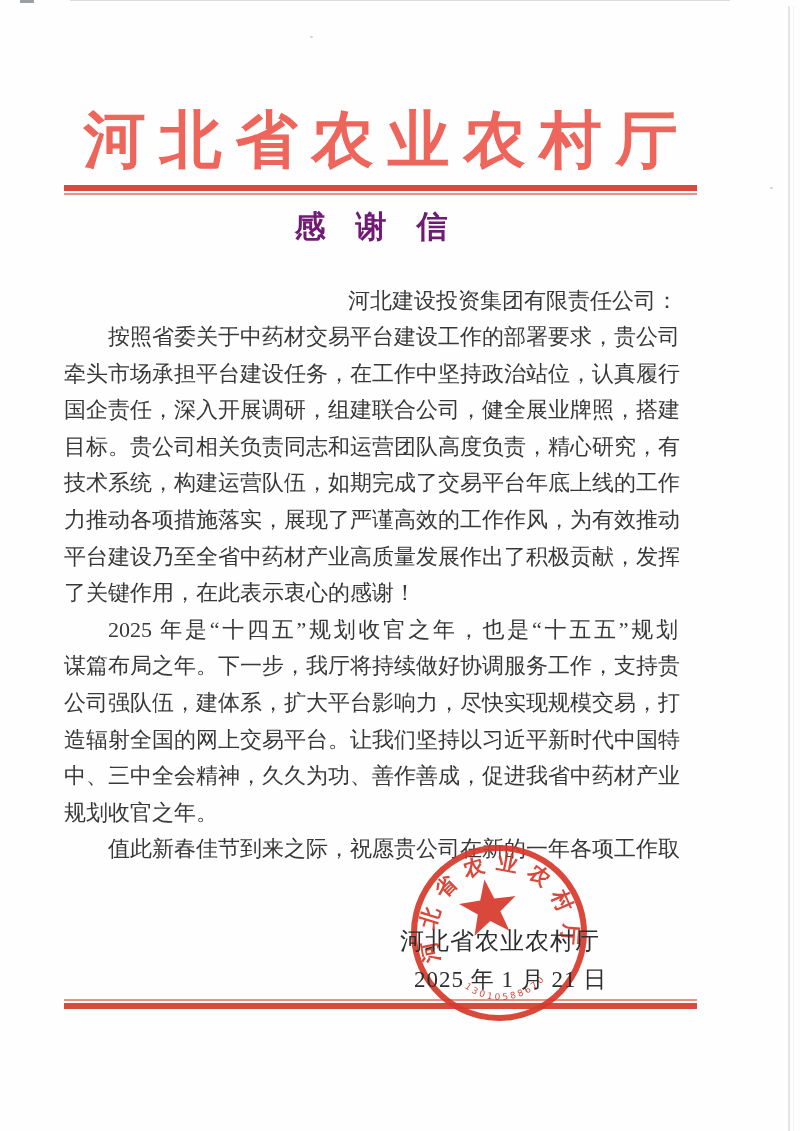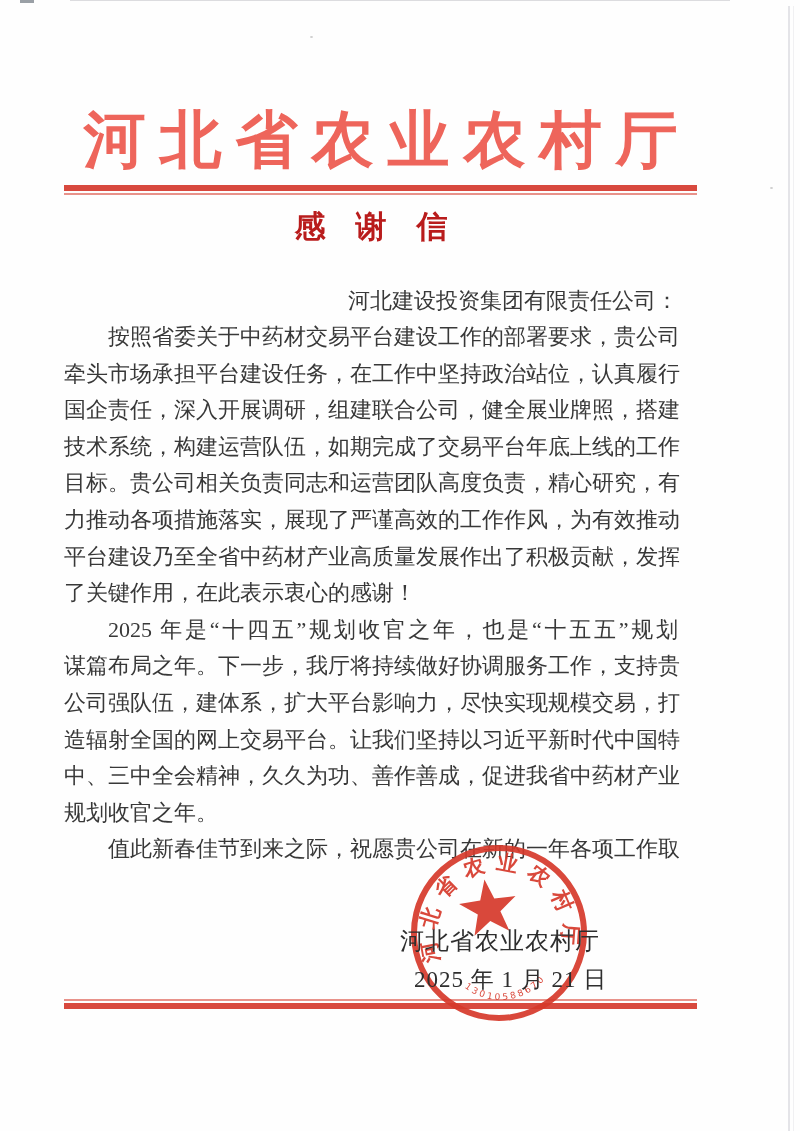--- a/index.html
+++ b/index.html
@@ -39,21 +39,21 @@
   
   .bottom-rule{position:absolute;left:64px;top:999px;width:633px;}
   .bottom-rule .thin{height:2px;background:var(--rule-red-light);}
   .bottom-rule .gap{height:2px;}
   .bottom-rule .thick{height:6px;background:var(--rule-red);}
 
   
   .letter-title{
     position:absolute;top:207px;left:64px;width:614px;height:40px;
     text-align:center;font-size:31px;line-height:40px;font-weight:bold;
-    letter-spacing:30px;text-indent:30px;color:#b91c1c;white-space:nowrap;
+    letter-spacing:30px;text-indent:30px;color:#701a75;white-space:nowrap;
   }
 
   
   .letter-body{
     position:absolute;top:282px;left:64px;width:614px;
     font-size:22px;color:var(--ink);
   }
   .salutation{height:37px;line-height:37px;text-align:right;}
   .bodyline{height:36.6px;line-height:36.6px;text-align:justify;text-align-last:justify;white-space:nowrap;}
   .bodyline.last{text-align-last:left;}
@@ -87,22 +87,22 @@
   </div>
 
   <div class="letter-title">感谢信</div>
 
   <div class="letter-body">
     <div class="salutation">河北建设投资集团有限责任公司：</div>
 
   <div class="bodyline indent">按照省委关于中药材交易平台建设工作的部署要求，贵公司</div>
       <div class="bodyline">牵头市场承担平台建设任务，在工作中坚持政治站位，认真履行</div>
       <div class="bodyline">国企责任，深入开展调研，组建联合公司，健全展业牌照，搭建</div>
+      <div class="bodyline">目标。贵公司相关负责同志和运营团队高度负责，精心研究，有</div>
       <div class="bodyline">技术系统，构建运营队伍，如期完成了交易平台年底上线的工作</div>
-      <div class="bodyline">目标。贵公司相关负责同志和运营团队高度负责，精心研究，有</div>
       <div class="bodyline">力推动各项措施落实，展现了严谨高效的工作作风，为有效推动</div>
       <div class="bodyline">平台建设乃至全省中药材产业高质量发展作出了积极贡献，发挥</div>
       <div class="bodyline last">了关键作用，在此表示衷心的感谢！</div>
       <div class="bodyline indent">2025 年是“十四五”规划收官之年，也是“十五五”规划</div>
       <div class="bodyline">谋篇布局之年。下一步，我厅将持续做好协调服务工作，支持贵</div>
       <div class="bodyline">公司强队伍，建体系，扩大平台影响力，尽快实现规模交易，打</div>
       <div class="bodyline">造辐射全国的网上交易平台。让我们坚持以习近平新时代中国特</div>
       <div class="bodyline">中、三中全会精神，久久为功、善作善成，促进我省中药材产业</div>
       <div class="bodyline last">规划收官之年。</div>
       <div class="bodyline indent">值此新春佳节到来之际，祝愿贵公司在新的一年各项工作取</div>

